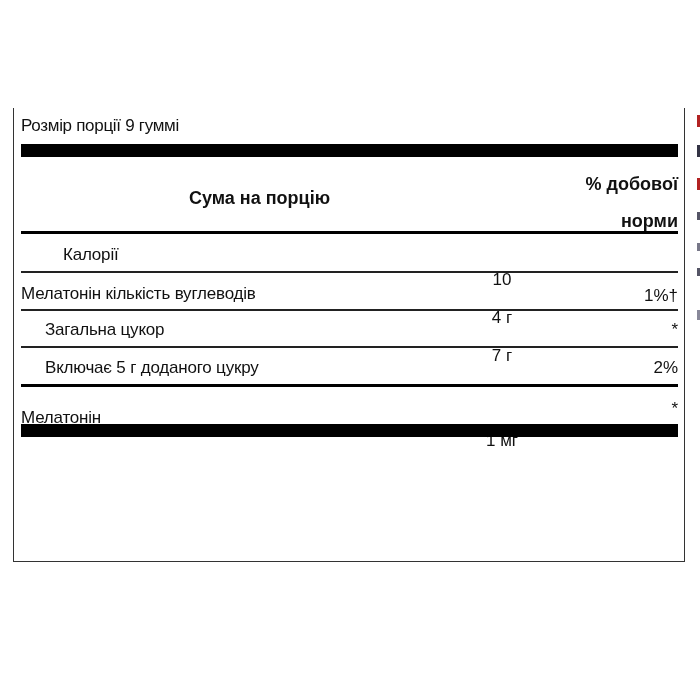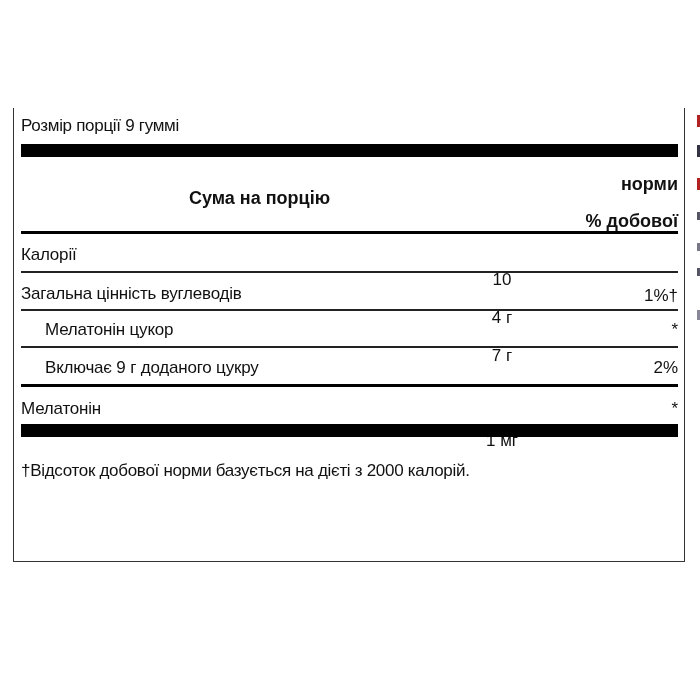--- a/index.html
+++ b/index.html
@@ -24,49 +24,48 @@
 </style>
 </head>
 <body>
 
 <div class="panel">
   <div class="abs serving">Розмір порції 9 гуммі</div>
   <div class="abs bar thick" style="top:36px;"></div>
 
   <div class="abs hdr-amount">Сума на порцію</div>
   <div class="abs hdr-dv">
+    <div>% добової</div>
     <div>норми</div>
-    <div>% добової</div>
   </div>
   <div class="abs bar mid" style="top:123px;"></div>
 
-  <div class="abs row-label" style="top:137px;">Калорії</div>
+  <div class="abs row-label" style="top:137px;margin-left:42px;">Калорії</div>
   <div class="abs row-amt" style="top:132px;">10</div>
   <div class="abs bar thin" style="top:163px;"></div>
 
-  <div class="abs row-label" style="top:176px;">Загальна цінність вуглеводів</div>
+  <div class="abs row-label" style="top:176px;">Мелатонін кількість вуглеводів</div>
   <div class="abs row-amt" style="top:170px;">4 г</div>
   <div class="abs row-dv" style="top:178px;">1%†</div>
   <div class="abs bar thin" style="top:201px;"></div>
 
-  <div class="abs row-label indent" style="top:212px;">Мелатонін цукор</div>
+  <div class="abs row-label indent" style="top:212px;">Загальна цукор</div>
   <div class="abs row-amt" style="top:208px;">7 г</div>
   <div class="abs row-dv" style="top:212px;">*</div>
   <div class="abs bar thin" style="top:238px;"></div>
 
-  <div class="abs row-label indent" style="top:250px;">Включає 9 г доданого цукру</div>
+  <div class="abs row-label indent" style="top:250px;">Включає 5 г доданого цукру</div>
   <div class="abs row-dv" style="top:250px;">2%</div>
   <div class="abs bar mid" style="top:276px;"></div>
 
-  <div class="abs row-label" style="top:291px;">Мелатонін</div>
+  <div class="abs row-label" style="top:300px;">Мелатонін</div>
   <div class="abs row-amt" style="top:293px;">1 мг</div>
   <div class="abs row-dv" style="top:291px;">*</div>
   <div class="abs bar thick" style="top:316px;"></div>
 
-  <div class="abs foot" style="top:353px;">†Відсоток добової норми базується на дієті з 2000 калорій.</div>
 </div>
 
 <div class="edge" style="top:115px; background:#b22222;"></div>
 <div class="edge" style="top:145px; background:#334;"></div>
 <div class="edge" style="top:178px; background:#b22222;"></div>
 <div class="edge" style="top:212px; background:#556; height:8px;"></div>
 <div class="edge" style="top:243px; background:#778; height:8px;"></div>
 <div class="edge" style="top:268px; background:#556; height:8px;"></div>
 <div class="edge" style="top:310px; background:#889; height:10px;"></div>
 

